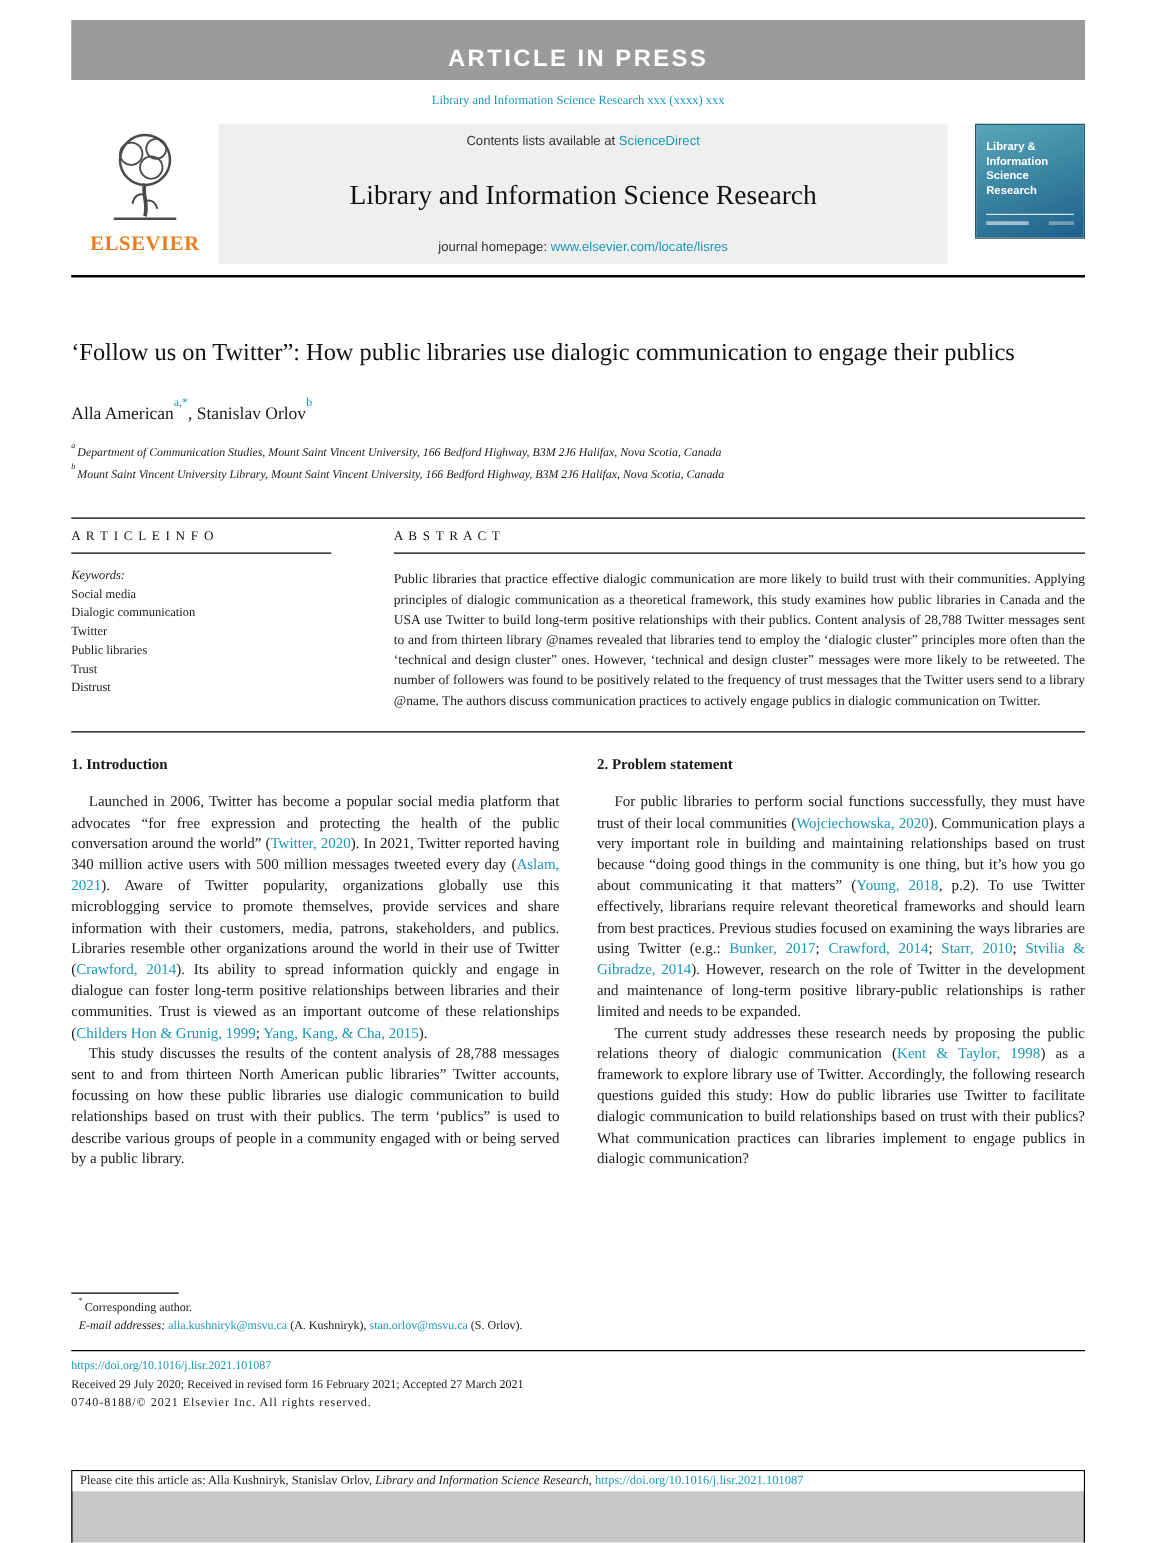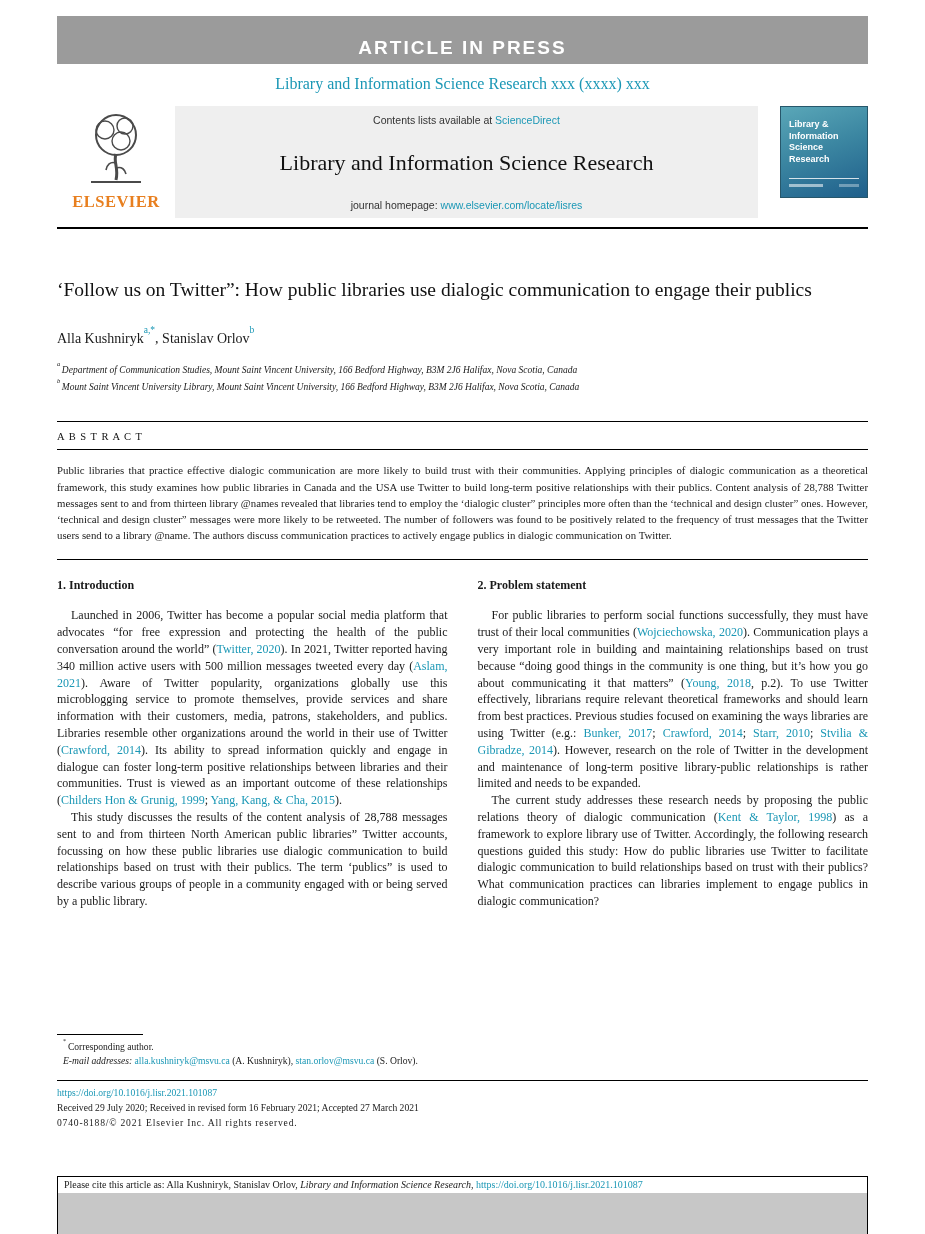--- a/index.html
+++ b/index.html
@@ -12,21 +12,21 @@
   }
   .page { position:relative; width:925px; height:1234px; padding:16px 57px 0 57px; }
 
   
   .banner {
     background:#9b9b9b; color:#ffffff; text-align:center;
     font-family:"Liberation Sans", sans-serif; font-weight:bold;
     font-size:19px; letter-spacing:2px; padding:21px 0 5px 0;
   }
   .journal-ref {
-    text-align:center; font-size:16px; margin-top:11px; color:#1a97b5;
+    text-align:center; font-size:10px; margin-top:11px; color:#1a97b5;
   }
 
   
   .header { display:flex; margin-top:13px; align-items:stretch; height:112px; }
   .logo-box { width:118px; display:flex; flex-direction:column; align-items:center; justify-content:flex-start; padding-top:2px; }
   .logo-box svg { display:block; }
   .elsevier-word {
     font-family:"Liberation Serif", serif; font-weight:bold;
     color:#e87f1f; font-size:16.5px; letter-spacing:0.5px; margin-top:2px;
   }
@@ -137,28 +137,40 @@
       <div class="cover-line1"></div>
       <div class="cover-line2"></div>
       <div class="cover-line3"></div>
     </div>
   </div>
 
   <div class="rule-thick"></div>
 
   <h1 class="article-title" style="font-weight:normal;">‘Follow us on Twitter”: How public libraries use dialogic communication to engage their publics</h1>
 
-  <div class="authors"><span>Alla Kushniryk</span><sup class="link">a,*</sup><span>, Stanislav Orlov</span><sup class="link">b</sup></div>
+  <div class="authors"><span>Alla American</span><sup class="link">a,*</sup><span>, Stanislav Orlov</span><sup class="link">b</sup></div>
 
   <div class="affiliations">
     <div><sup>a </sup><span>Department of Communication Studies, Mount Saint Vincent University, 166 Bedford Highway, B3M 2J6 Halifax, Nova Scotia, Canada</span></div>
     <div><sup>b </sup><span>Mount Saint Vincent University Library, Mount Saint Vincent University, 166 Bedford Highway, B3M 2J6 Halifax, Nova Scotia, Canada</span></div>
   </div>
 
   <div class="info-abstract">
+    <div class="info-col">
+      <div class="block-heading">A R T I C L E   I N F O</div>
+      <div class="keywords">
+        <div class="keywords-label">Keywords:</div>
+        <div>Social media</div>
+        <div>Dialogic communication</div>
+        <div>Twitter</div>
+        <div>Public libraries</div>
+        <div>Trust</div>
+        <div>Distrust</div>
+      </div>
+    </div>
     <div class="abs-col">
       <div class="block-heading">A B S T R A C T</div>
       <div class="abstract-text">Public libraries that practice effective dialogic communication are more likely to build trust with their communities. Applying principles of dialogic communication as a theoretical framework, this study examines how public libraries in Canada and the USA use Twitter to build long-term positive relationships with their publics. Content analysis of 28,788 Twitter messages sent to and from thirteen library @names revealed that libraries tend to employ the ‘dialogic cluster” principles more often than the ‘technical and design cluster” ones. However, ‘technical and design cluster” messages were more likely to be retweeted. The number of followers was found to be positively related to the frequency of trust messages that the Twitter users send to a library @name. The authors discuss communication practices to actively engage publics in dialogic communication on Twitter.</div>
     </div>
   </div>
 
   <div class="body-cols">
     <div class="col">
       <div class="sec-heading">1. Introduction</div>
       <p class="para"><span>Launched in 2006, Twitter has become a popular social media platform that advocates “for free expression and protecting the health of the public conversation around the world” (</span><span class="link">Twitter, 2020</span><span>). In 2021, Twitter reported having 340 million active users with 500 million messages tweeted every day (</span><span class="link">Aslam, 2021</span><span>). Aware of Twitter popularity, organizations globally use this microblogging service to promote themselves, provide services and share information with their customers, media, patrons, stakeholders, and publics. Libraries resemble other organizations around the world in their use of Twitter (</span><span class="link">Crawford, 2014</span><span>). Its ability to spread information quickly and engage in dialogue can foster long-term positive relationships between libraries and their communities. Trust is viewed as an important outcome of these relationships (</span><span class="link">Childers Hon &amp; Grunig, 1999</span><span>; </span><span class="link">Yang, Kang, &amp; Cha, 2015</span><span>).</span></p>

